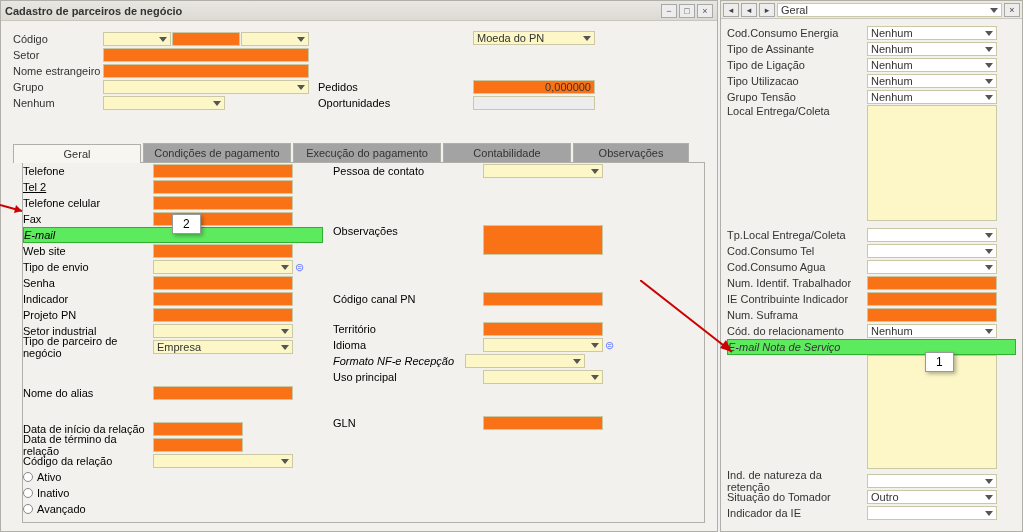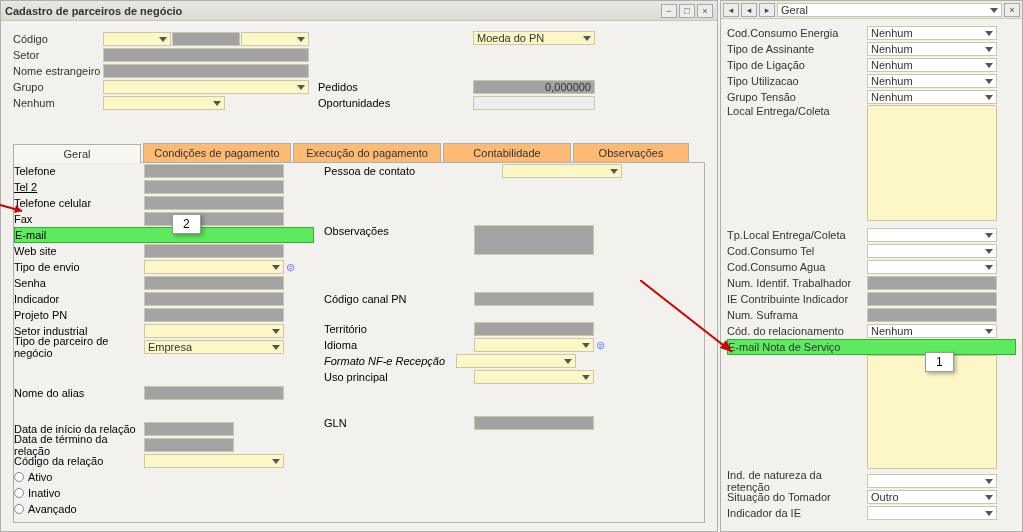--- a/index.html
+++ b/index.html
@@ -5,31 +5,31 @@
   * { box-sizing: border-box; font-family: Tahoma, Arial, sans-serif; font-size: 11px; margin: 0; padding: 0; }
   body { background: #f0f0f0; width: 1023px; height: 532px; overflow: hidden; position: relative; }
   .main { position: absolute; left: 0; top: 0; width: 718px; height: 532px; background: #f2f1ed; border: 1px solid #b0afaa; }
   .titlebar { height: 20px; background: linear-gradient(#e8e7e2,#dcdad2); border-bottom: 1px solid #c7c6c0; display: flex; align-items: center; padding: 0 4px; }
   .titlebar .title { font-weight: bold; color: #333; }
   .titlebar .winbtns { margin-left: auto; display: flex; gap: 2px; }
   .winbtn { width: 16px; height: 14px; background: #ededed; border: 1px solid #a8a8a8; display: flex; align-items: center; justify-content: center; font-size: 9px; color: #555; }
   .form-body { padding: 10px 12px 4px 12px; }
   .rowline { display: flex; align-items: center; height: 16px; }
   .lbl { width: 90px; color: #333; }
-  .inp { height: 14px; background: #a3a3a3; border: 1px solid #cbc8a6; }
+  .inp { height: 14px; background: #f97316; border: 1px solid #cbc8a6; }
   .inp.plain { background: #fff; }
   .sel { height: 14px; background: #fdf7c7; border: 1px solid #cbc8a6; position: relative; }
   .sel:after { content: ""; position: absolute; right: 3px; top: 4px; border-left: 4px solid transparent; border-right: 4px solid transparent; border-top: 5px solid #555; }
   .sel .sel-text { position: absolute; left: 3px; top: 0; font-size: 11px; color: #333; }
   .tabs { display: flex; margin-top: 20px; border-bottom: 1px solid #b0afaa; }
-  .tab { padding: 3px 0; text-align: center; background: #fdba74; border: 1px solid #b0afaa; border-bottom: none; margin-right: 2px; color: #333; }
+  .tab { padding: 3px 0; text-align: center; background: #a3a3a3; border: 1px solid #b0afaa; border-bottom: none; margin-right: 2px; color: #333; }
   .tab.active { background: #f7f6f0; position: relative; top: 1px; }
-  .tabcontent { border: 1px solid #b0afaa; border-top: none; padding: 8px 10px 12px 26px; min-height: 360px; background: #f2f1ed; position: relative; }
+  .tabcontent { border: 1px solid #b0afaa; border-top: none; padding: 8px 10px 12px 26px; min-height: 360px; background: #f2f1ed; position: relative; margin-left: 9px; }
   .col { position: absolute; }
-  .highlight-green { background: #5eea5e !important; border: 1px solid #2fb02f; }
+  .highlight-green { background: #5eea5e !important; border: 1px solid #2fb02f; font-style: italic; }
   .radio { width: 10px; height: 10px; border: 1px solid #888; border-radius: 50%; background: #fff; margin-right: 4px; display: inline-block; vertical-align: middle; }
   .callout { position: absolute; background: #fff; border: 1px solid #999; box-shadow: 2px 2px 4px rgba(0,0,0,.3); padding: 2px 10px; font-size: 12px; z-index: 10; }
   .arrow { position: absolute; z-index: 9; }
   .sidepanel { position: absolute; left: 720px; top: 0; width: 303px; height: 532px; background: #f2f1ed; border: 1px solid #b0afaa; }
   .sidehdr { height: 18px; display: flex; align-items: center; background: #eceade; border-bottom: 1px solid #c7c6c0; padding: 0 2px; gap: 2px; }
   .navbtn { width: 16px; height: 14px; background: #ededed; border: 1px solid #a8a8a8; display: flex; align-items: center; justify-content: center; font-size: 9px; color: #444; }
   .sidebody { padding: 6px 6px; }
   .siderow { display: flex; align-items: center; height: 16px; }
   .sidelbl { width: 140px; color: #333; }
   .textyellow { background: #fdf7c7; border: 1px solid #cbc8a6; }
@@ -179,21 +179,21 @@
             <span>Inativo</span>
           </div>
         <div class="rowline">
             <span class="radio"></span>
             <span>Avançado</span>
           </div>
       </div>
 
       <div class="col" style="left:310px; top:0; width:300px;">
         <div class="rowline">
-            <div style="width:178px;">Pessoa de contato</div>
+            <div style="width:150px;">Pessoa de contato</div>
             <div class="sel" style="width:120px;"></div>
           </div>
         <div style="height:46px;"></div>
         <div style="display:flex;">
             <div style="width:150px;">Observações</div>
             <div class="inp" style="width:120px;height:30px;"></div>
           </div>
         <div style="height:36px;"></div>
         <div class="rowline">
             <div style="width:150px;">Código canal PN</div>

